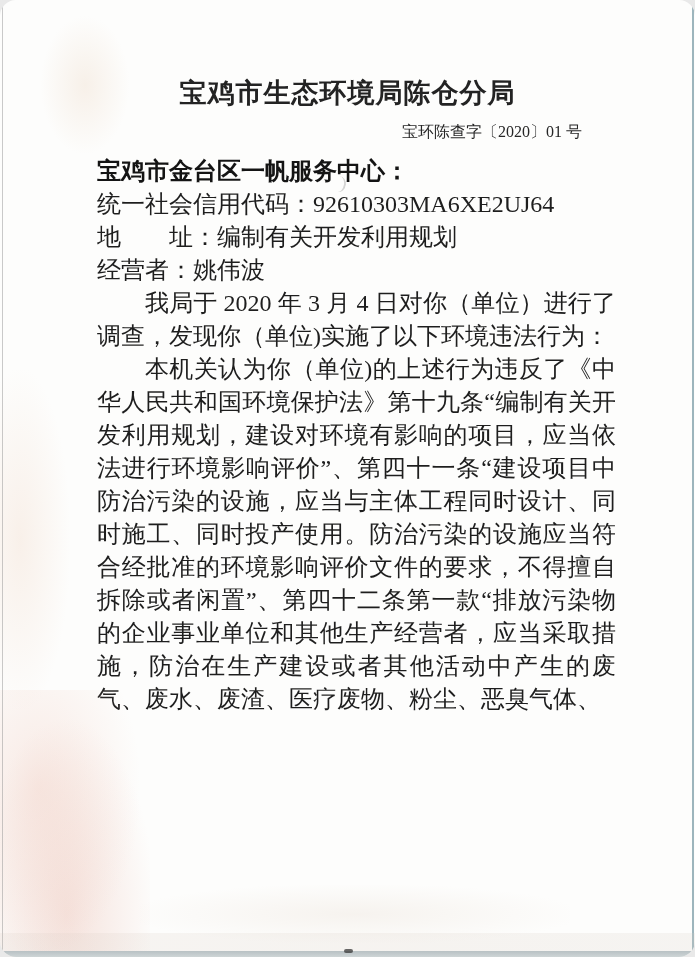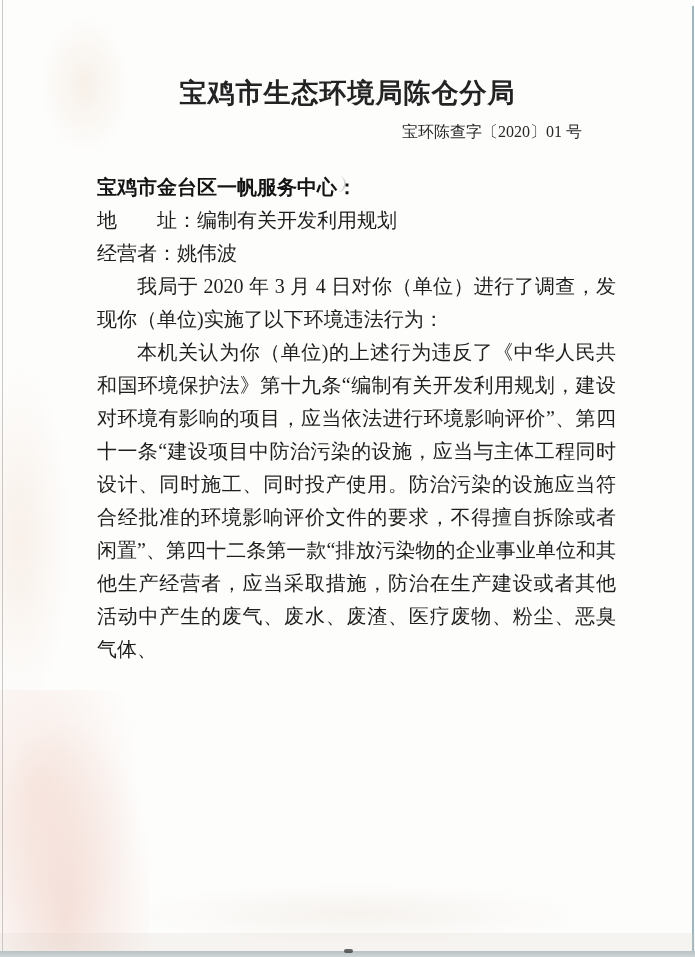--- a/index.html
+++ b/index.html
@@ -9,20 +9,21 @@
   }
   .scan-page {
     position: relative;
     width: 695px;
     height: 957px;
     margin: 0;
     background: #fdfdfc;
     overflow: hidden;
     color: #1d1d1d;
     font-family: "Liberation Serif", "DejaVu Serif", serif;
+    border-radius: 16px;
   }
 
   
   .edge-left {
     position: absolute; left: 2px; top: 0; width: 1px; height: 100%;
     background: rgba(150,150,150,0.5);
   }
   .edge-right {
     position: absolute; right: 1px; top: 6px; width: 2px; height: 100%;
     background: rgba(140,168,178,0.85);
@@ -83,22 +84,22 @@
   .doc-number {
     margin-top: 9px;
     margin-right: 113px;
     text-align: right;
     font-size: 16px;
     line-height: 22px;
     color: #262626;
     margin-left: 30px;
   }
   .content {
-    margin: 28px 79px 0 97px;
-    font-size: 20px;
+    margin: 12px 79px 0 97px;
+    font-size: 24px;
     line-height: 33px;
     text-align: justify;
     color: #1e1e1e;
   }
   .hline { text-align: left; }
   .hline-bold {
     font-weight: 700;
     color: #141414;
   }
   .para { text-indent: 2em; }
@@ -115,20 +116,21 @@
   <div class="pen-mark"></div>
 
   <div class="title-block">
     <div>宝鸡市生态环境局陈仓分局</div>
   </div>
 
   <div class="doc-number">宝环陈查字〔2020〕01 号</div>
 
   <div class="content">
     <div class="hline hline-bold">宝鸡市金台区一帆服务中心：</div>
+    <div class="hline">统一社会信用代码：92610303MA6XE2UJ64</div>
     <div class="hline">地　　址：编制有关开发利用规划</div>
     <div class="hline">经营者：姚伟波</div>
 
     <div class="para">我局于 2020 年 3 月 4 日对你（单位）进行了调查，发现你（单位)实施了以下环境违法行为：</div>
     <div class="para">本机关认为你（单位)的上述行为违反了《中华人民共和国环境保护法》第十九条“编制有关开发利用规划，建设对环境有影响的项目，应当依法进行环境影响评价”、第四十一条“建设项目中防治污染的设施，应当与主体工程同时设计、同时施工、同时投产使用。防治污染的设施应当符合经批准的环境影响评价文件的要求，不得擅自拆除或者闲置”、第四十二条第一款“排放污染物的企业事业单位和其他生产经营者，应当采取措施，防治在生产建设或者其他活动中产生的废气、废水、废渣、医疗废物、粉尘、恶臭气体、</div>
   </div>
 
   <div class="edge-left"></div>
   <div class="edge-right"></div>
   <div class="edge-bottom-noise"></div>

